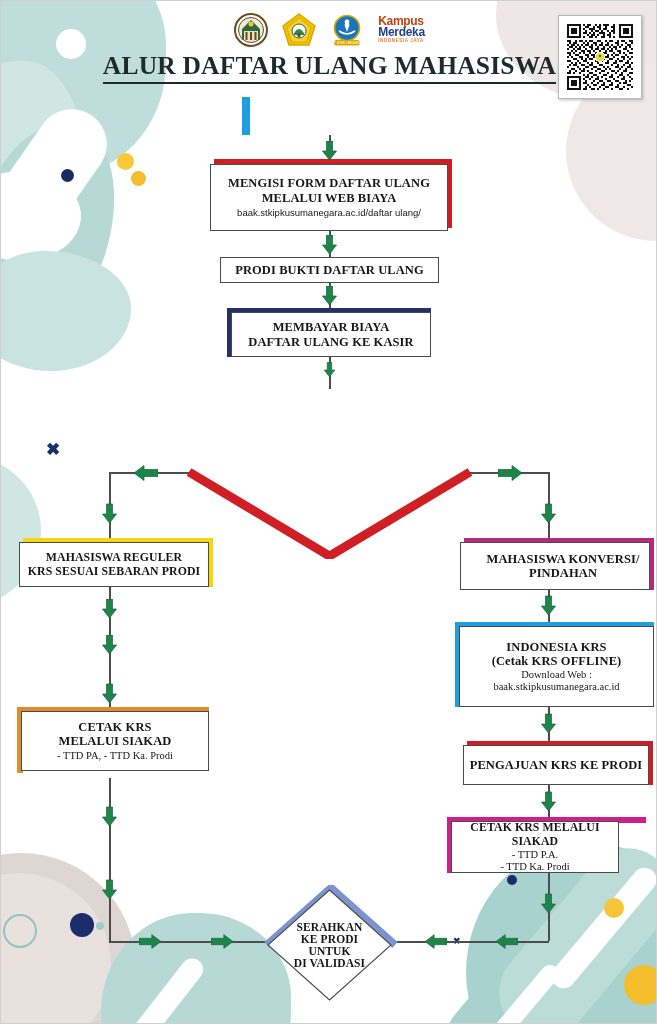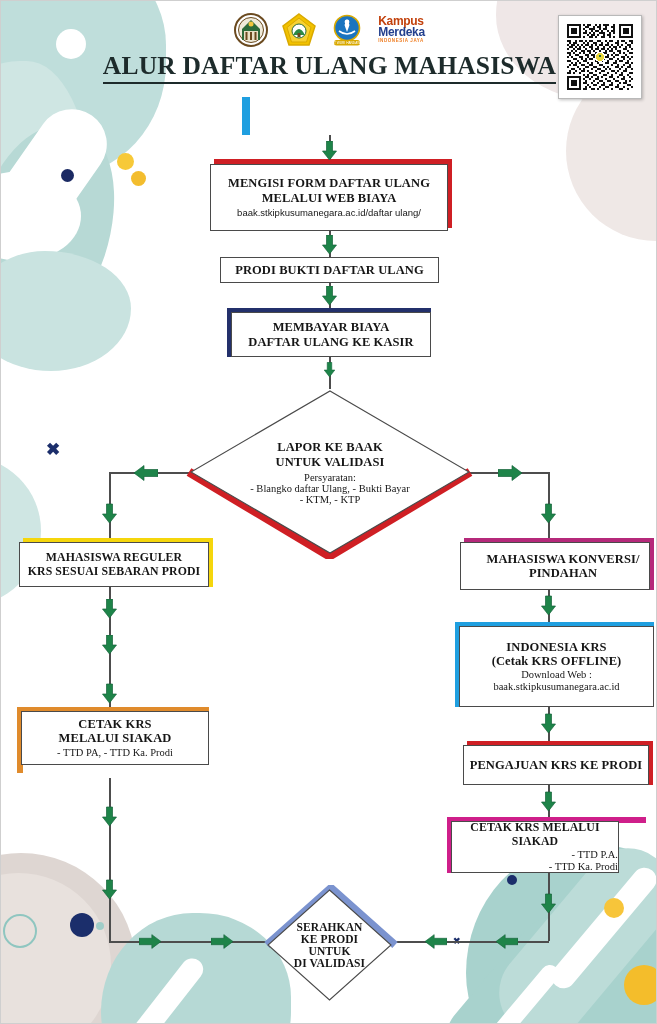--- a/index.html
+++ b/index.html
@@ -574,43 +574,31 @@
   <div class="accent" style="left:226px;top:307px;width:204px;height:6px;background:#23306b;"></div>
   <div class="accent" style="left:226px;top:307px;width:6px;height:49px;background:#23306b;"></div>
   <div class="node" style="left:230px;top:311px;width:200px;height:45px;">
     <span class="ln ttl">MEMBAYAR BIAYA</span>
     <span class="ln ttl">DAFTAR ULANG KE KASIR</span>
   </div>
 
   <svg class="accent" style="left:180px;top:385px;" width="297" height="173" viewBox="0 0 297 173">
     <path d="M8 86 L148.5 170 L289 86" fill="none" stroke="#cf1f24" stroke-width="9" stroke-linejoin="miter"></path>
   </svg>
-  <div class="diamond" style="left:189px;top:389px;width:280px;height:164px;">
-    <svg width="280" height="164" viewBox="0 0 280 164" style="position:absolute;inset:0;">
-      <polygon points="140,1 279,82 140,163 1,82" fill="#ffffff" stroke="#4a4a4a" stroke-width="1.2"></polygon>
-    </svg>
-    <div class="dtext">
-      <span class="ln ttl">LAPOR KE BAAK</span>
-      <span class="ln ttl">UNTUK VALIDASI</span>
-      <span class="ln sub" style="margin-top:2px;">Persyaratan:</span>
-      <span class="ln sub">- Blangko daftar Ulang, - Bukti Bayar</span>
-      <span class="ln sub">- KTM, - KTP</span>
-    </div>
-  </div>
 
   <div class="accent" style="left:22px;top:537px;width:190px;height:7px;background:#f5d60c;"></div>
   <div class="accent" style="left:205px;top:537px;width:7px;height:49px;background:#f5d60c;"></div>
   <div class="node" style="left:18px;top:541px;width:190px;height:45px;">
     <span class="ln ttl" style="font-size:11.8px;">MAHASISWA REGULER</span>
     <span class="ln ttl" style="font-size:11.8px;">KRS SESUAI SEBARAN PRODI</span>
   </div>
 
   <div class="accent" style="left:16px;top:706px;width:192px;height:6px;background:#e08b2c;"></div>
   <div class="accent" style="left:16px;top:706px;width:6px;height:66px;background:#e08b2c;"></div>
-  <div class="node" style="left:20px;top:710px;width:188px;height:54px;">
+  <div class="node" style="left:20px;top:710px;width:188px;height:60px;">
     <span class="ln ttl">CETAK KRS</span>
     <span class="ln ttl">MELALUI SIAKAD</span>
     <span class="ln sub" style="margin-top:2px;">- TTD PA, - TTD Ka. Prodi</span>
   </div>
 
   <div class="accent" style="left:463px;top:537px;width:190px;height:7px;background:#b5297a;"></div>
   <div class="accent" style="left:646px;top:537px;width:7px;height:52px;background:#b5297a;"></div>
   <div class="node" style="left:459px;top:541px;width:190px;height:48px;padding-left:16px;">
     <span class="ln ttl">MAHASISWA KONVERSI/</span>
     <span class="ln ttl">PINDAHAN</span>
@@ -626,21 +614,21 @@
   </div>
 
   <div class="accent" style="left:466px;top:740px;width:186px;height:6px;background:#cf1f24;"></div>
   <div class="accent" style="left:646px;top:740px;width:6px;height:44px;background:#cf1f24;"></div>
   <div class="node" style="left:462px;top:744px;width:186px;height:40px;">
     <span class="ln ttl">PENGAJUAN KRS KE PRODI</span>
   </div>
 
   <div class="accent" style="left:446px;top:816px;width:199px;height:6px;background:#cf1f8a;"></div>
   <div class="accent" style="left:446px;top:816px;width:6px;height:56px;background:#cf1f8a;"></div>
-  <div class="node" style="left:450px;top:820px;width:168px;height:52px;align-items:flex-end;">
+  <div class="node" style="left:450px;top:820px;width:168px;height:52px;">
     <span class="ln ttl" style="font-size:11.8px;">CETAK KRS MELALUI SIAKAD</span>
     <span class="ln sub">- TTD P.A.</span>
     <span class="ln sub">- TTD Ka. Prodi</span>
   </div>
 
   <svg class="accent" style="left:260px;top:884px;" width="140" height="120" viewBox="0 0 140 120">
     <path d="M6 60 L70 3 L134 60" fill="none" stroke="#7b93cf" stroke-width="8" stroke-linejoin="miter"></path>
   </svg>
   <div class="diamond" style="left:266px;top:888px;width:125px;height:112px;">
     <svg width="125" height="112" viewBox="0 0 125 112" style="position:absolute;inset:0;">

